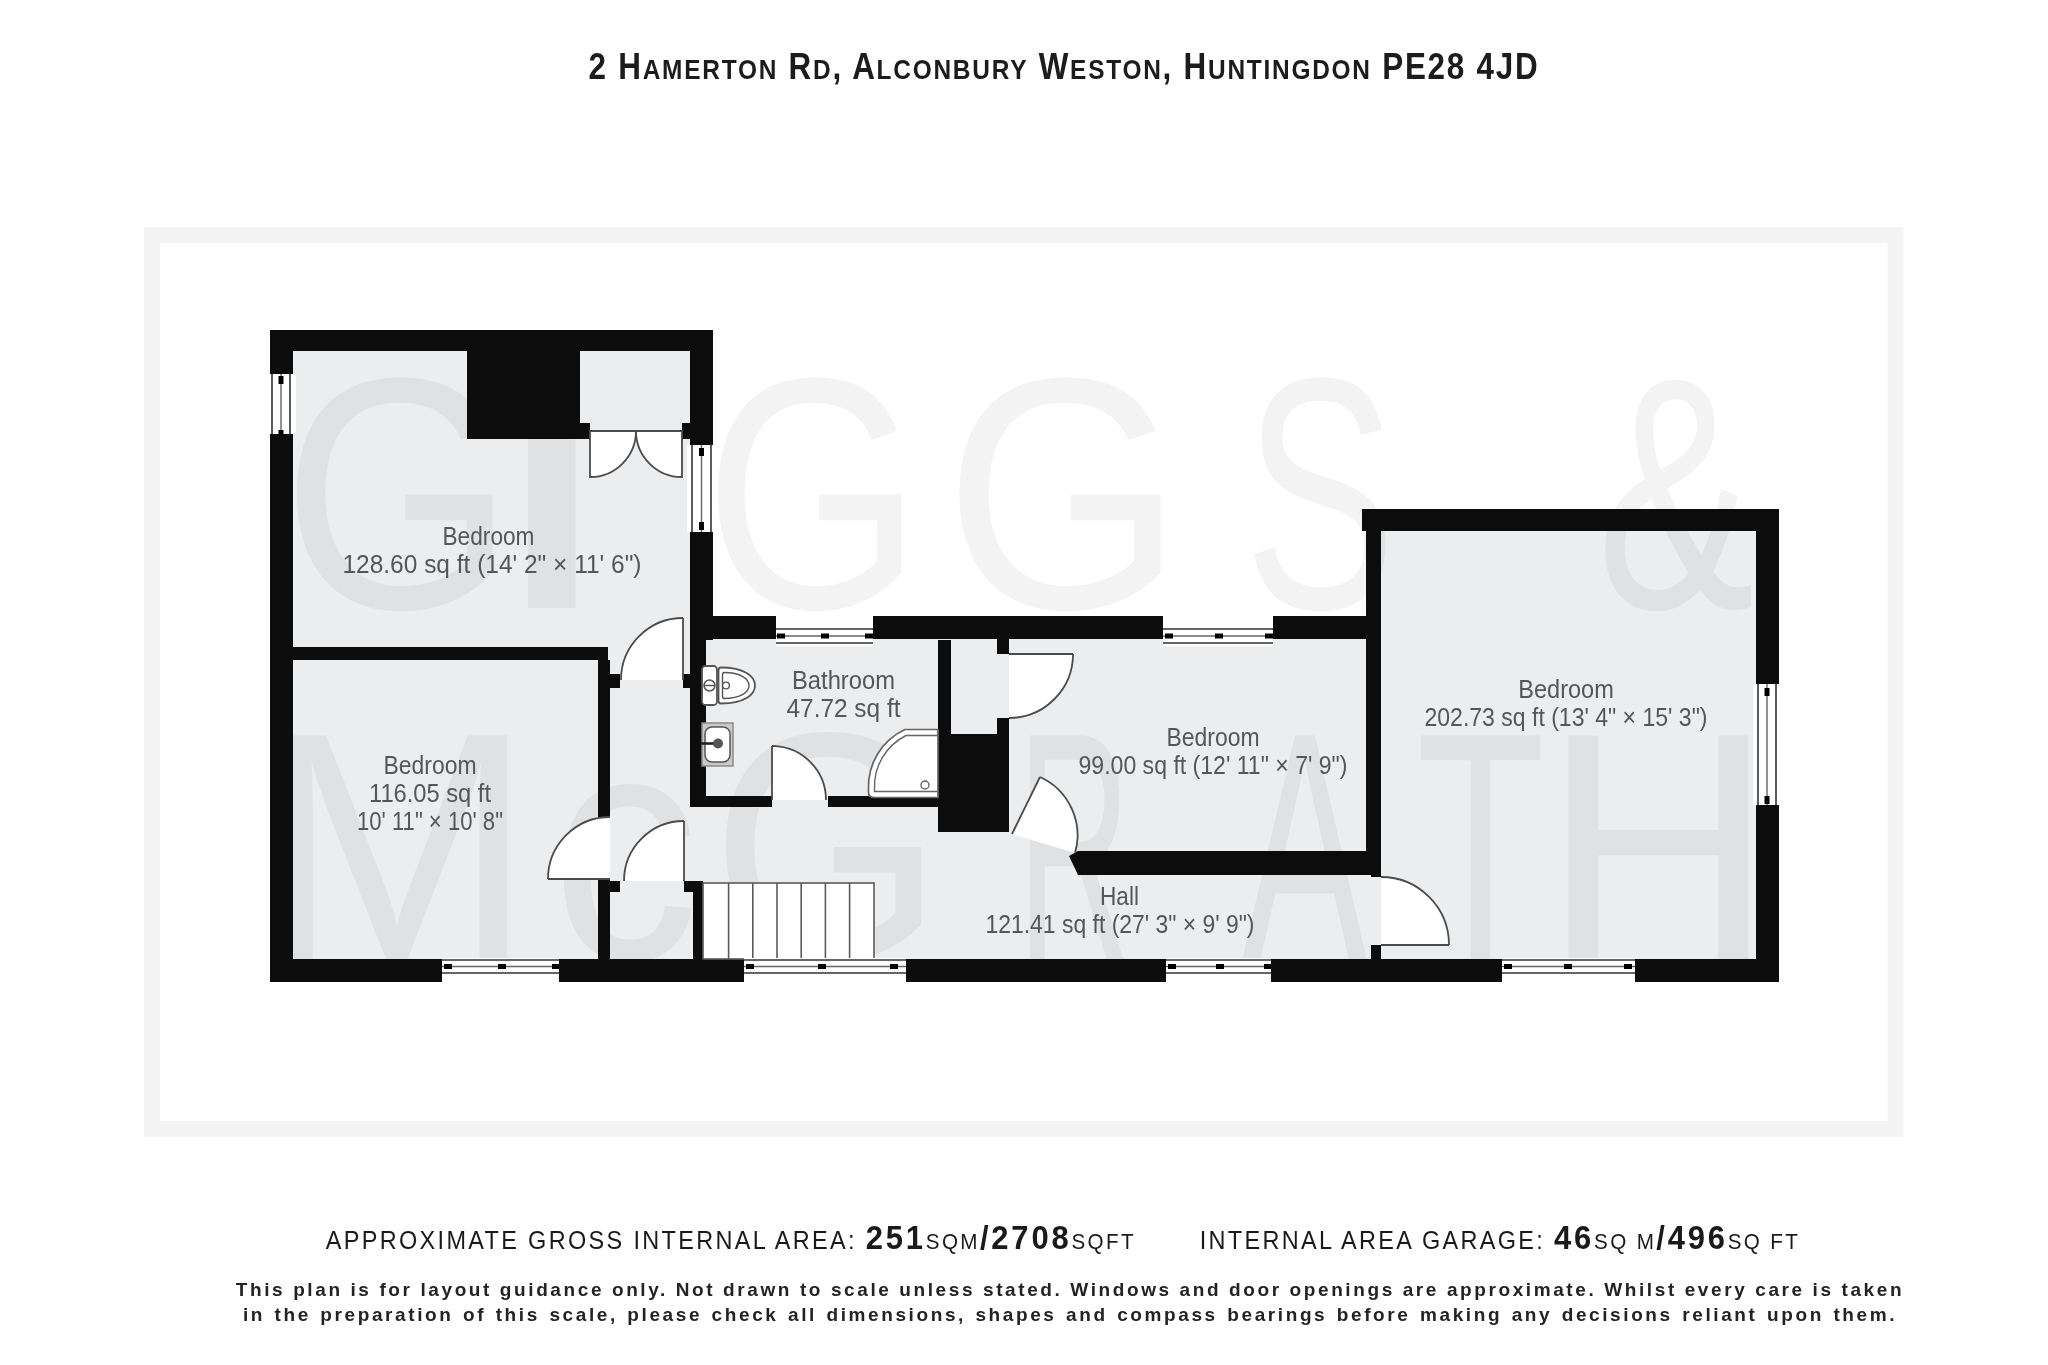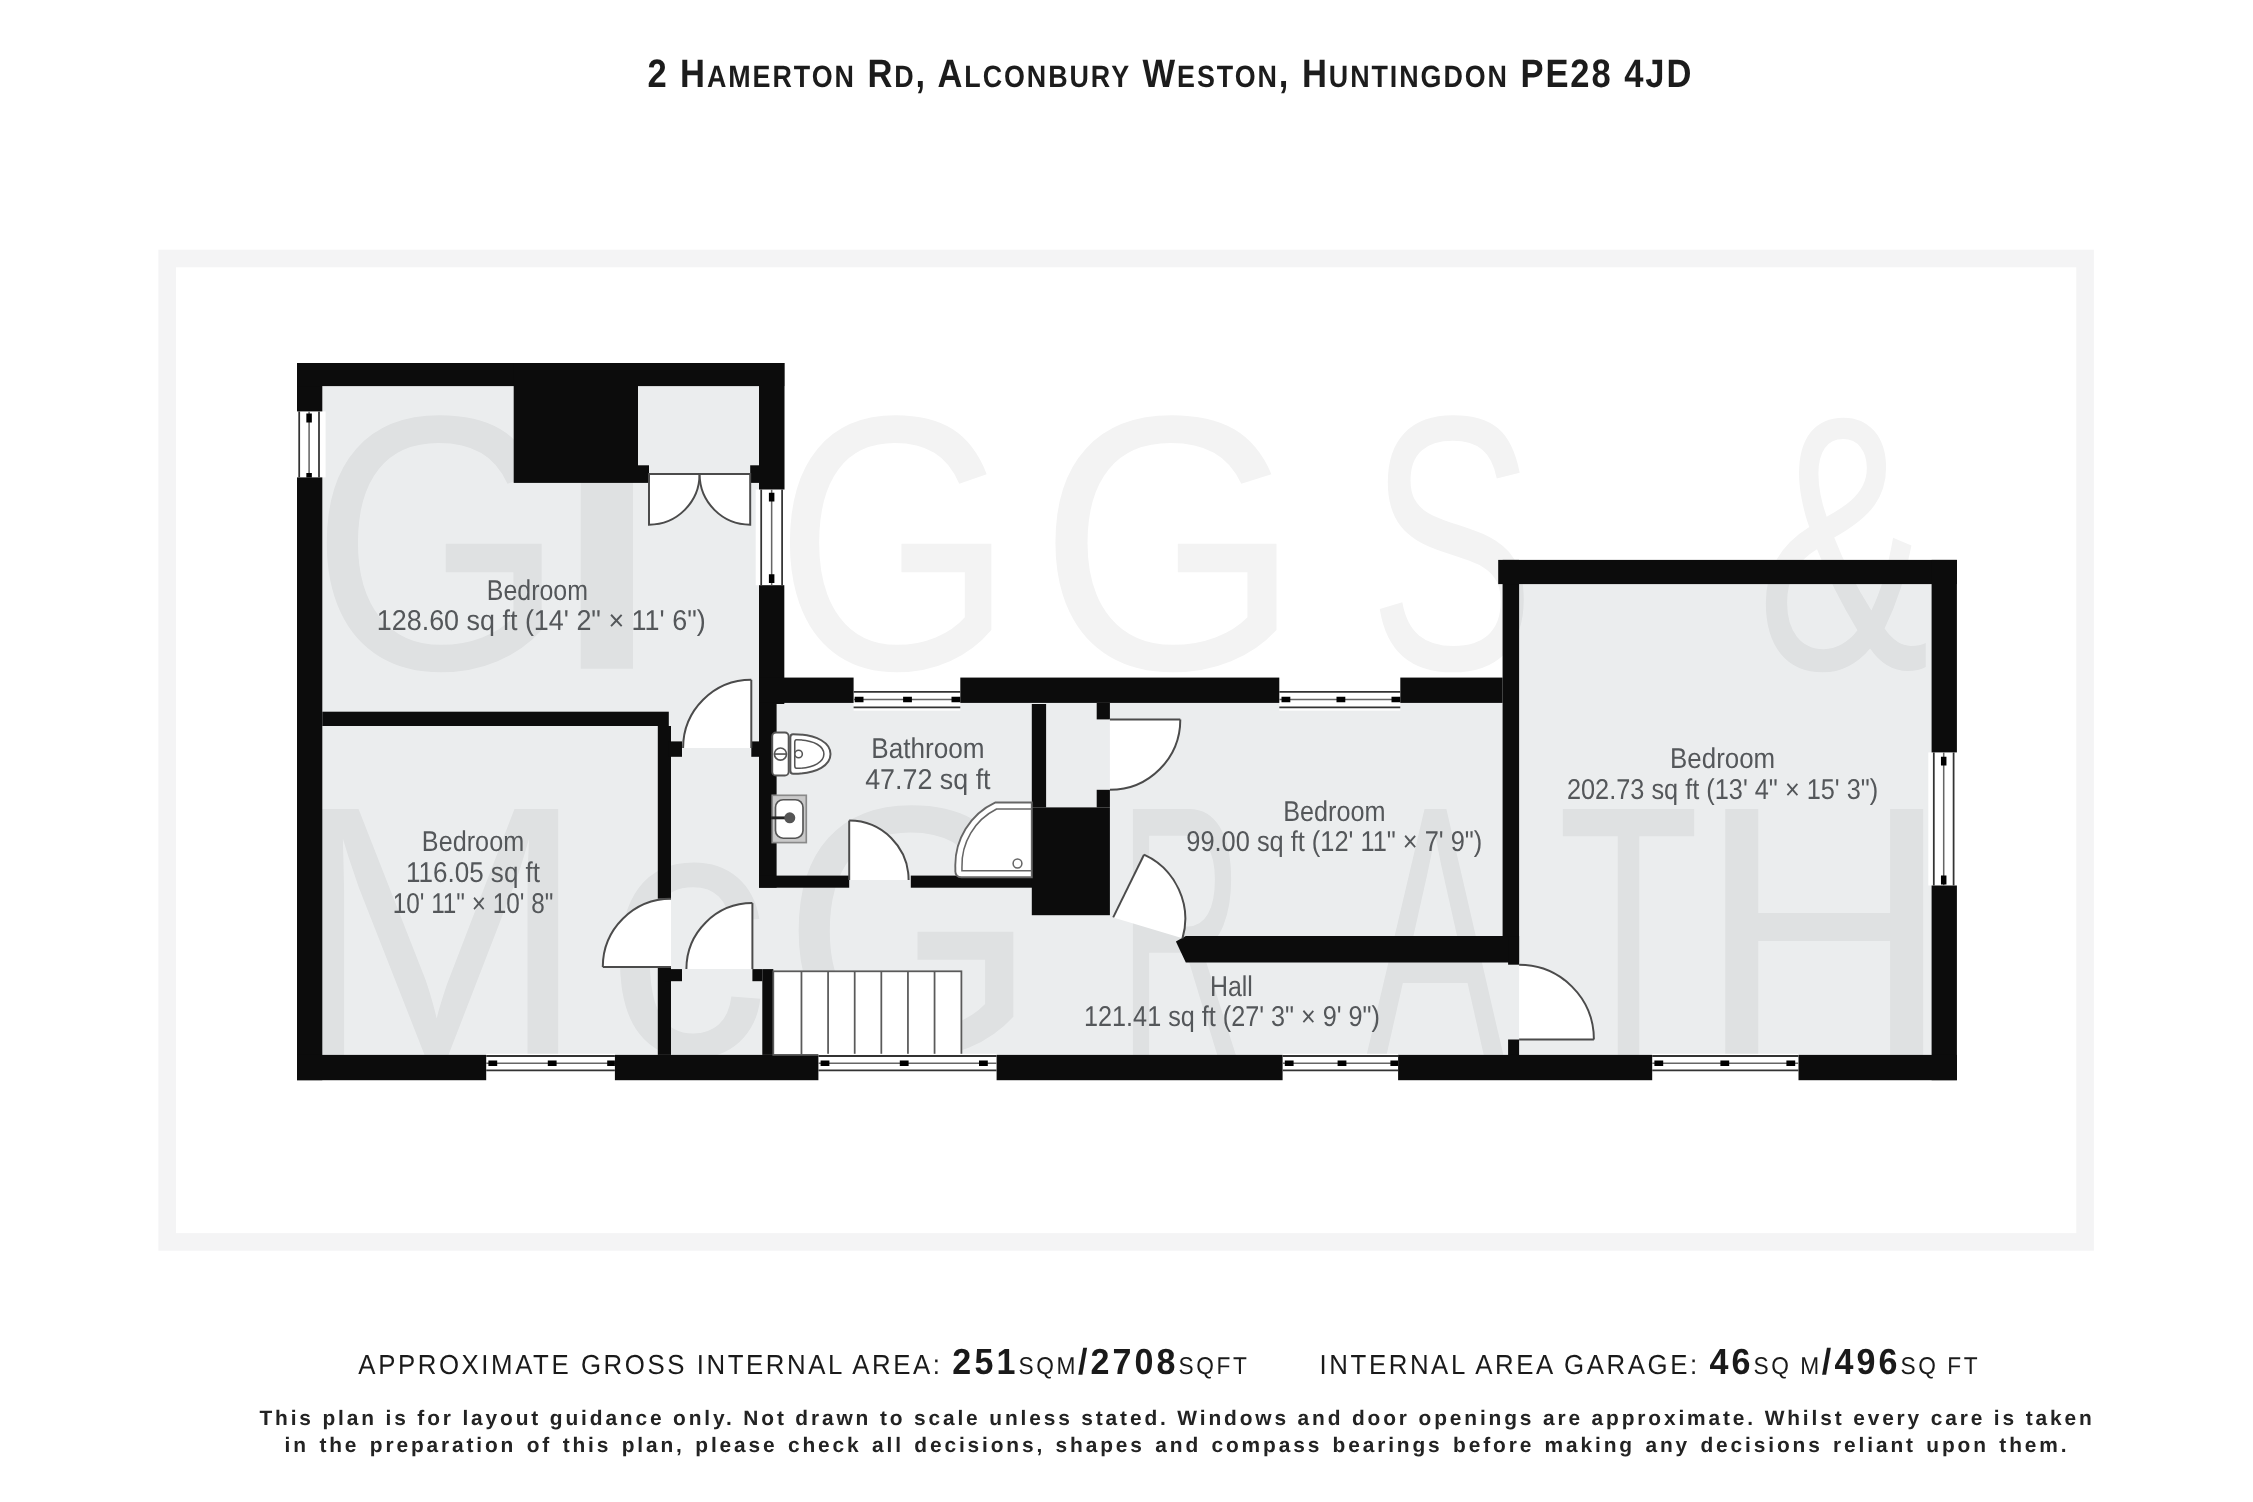--- a/index.html
+++ b/index.html
@@ -295,13 +295,13 @@
   <text x="1566" y="698" textLength="95.5" lengthAdjust="spacingAndGlyphs">Bedroom</text>
   <text x="1566" y="726" textLength="283" lengthAdjust="spacingAndGlyphs">202.73 sq ft (13' 4" × 15' 3")</text>
 
   <text x="1119.5" y="905" textLength="39" lengthAdjust="spacingAndGlyphs">Hall</text>
   <text x="1120" y="933" textLength="269" lengthAdjust="spacingAndGlyphs">121.41 sq ft (27' 3" × 9' 9")</text>
 </g>
 </svg>
 
 <div id="areaLine" class="abs">APPROXIMATE GROSS INTERNAL AREA: <span class="big">251</span><span class="sq">SQM</span><span class="big">/2708</span><span class="sq">SQFT</span><span class="gap"></span>INTERNAL AREA GARAGE: <span class="big">46</span><span class="sq">SQ M</span><span class="big">/496</span><span class="sq">SQ FT</span></div>
 
-<div id="disc" class="abs">This plan is for layout guidance only. Not drawn to scale unless stated. Windows and door openings are approximate. Whilst every care is taken<br><span style="word-spacing:1.65px">in the preparation of this plan, please check all decisions, shapes and compass bearings before making any decisions reliant upon them.</span></div>
+<div id="disc" class="abs">This plan is for layout guidance only. Not drawn to scale unless stated. Windows and door openings are approximate. Whilst every care is taken<br><span style="word-spacing:1.65px">in the preparation of this scale, please check all dimensions, shapes and compass bearings before making any decisions reliant upon them.</span></div>
 
 </body></html>

